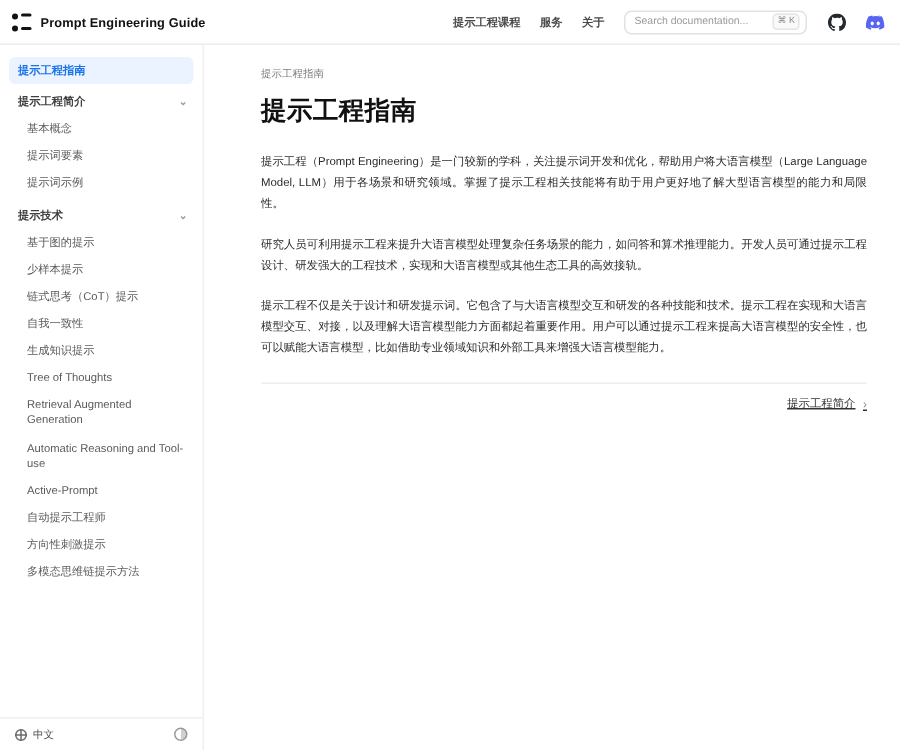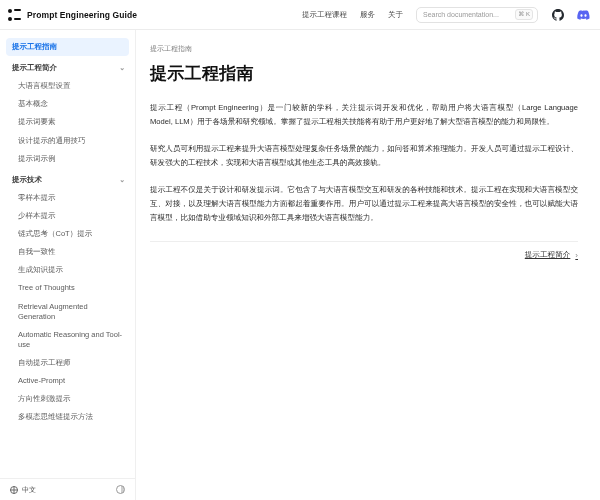--- a/index.html
+++ b/index.html
@@ -26,37 +26,37 @@
     position: absolute; background: #111; border-radius: 50%;
     width: 4px; height: 4px;
   }
   .brand-mark i.d1 { left: 0; top: 1px; }
   .brand-mark i.d2 { left: 0; top: 9px; }
   .brand-mark i.bar { width: 7px; height: 2px; border-radius: 1px; left: 6px; top: 1px; }
   .brand-mark i.bar2 { width: 7px; height: 2px; border-radius: 1px; left: 6px; top: 10px; }
   .brand-title { font-size: 8.5px; font-weight: bold; letter-spacing: .1px; color: #111; }
 
   .nav { margin-left: auto; display: flex; align-items: center; gap: 13px; }
-  .nav-link { font-size: 7.5px; color: #4a4a4a; text-decoration: none; white-space: nowrap; }
+  .nav-link { font-size: 7.5px; color: #4a4a4a; text-decoration: none; white-space: nowrap; font-weight: bold; }
 
   .search {
     display: flex; align-items: center; gap: 4px;
     border: 1px solid #e2e2e2; border-radius: 5px;
     height: 16px; padding: 0 4px 0 6px; background: #fff;
     min-width: 122px;
   }
   .search-placeholder { font-size: 7px; color: #9a9a9a; flex: 1; }
   .kbd {
     font-size: 6px; color: #8a8a8a; border: 1px solid #e4e4e4;
     border-radius: 3px; padding: 0 2px; line-height: 9px; background: #fafafa;
   }
   .icon-btn { width: 13px; height: 13px; display: flex; align-items: center; justify-content: center; }
 
   
-  .body { flex: 1; display: flex; min-height: 0; }
+  .body { flex: 1; display: flex; min-height: 0; gap: 24px; }
 
   
   .sidebar {
     width: 136px; flex: 0 0 136px;
     border-right: 1px solid #efefef;
     display: flex; flex-direction: column;
     background: #fff;
   }
   .sidebar-scroll { flex: 1; overflow: hidden; padding: 8px 0 4px 0; }
   .side-item {
@@ -156,40 +156,38 @@
       <div class="sidebar-scroll">
 
         <div class="side-item active">
           <span>提示工程指南</span>
         </div>
 
         <div class="side-group">
           <span>提示工程简介</span>
           <span class="chev">⌄</span>
         </div>
-        <div class="side-sub">大语言模型设置</div>
         <div class="side-sub">基本概念</div>
         <div class="side-sub">提示词要素</div>
-        <div class="side-sub">设计提示的通用技巧</div>
         <div class="side-sub">提示词示例</div>
 
         <div class="side-group">
           <span>提示技术</span>
           <span class="chev">⌄</span>
         </div>
-        <div class="side-sub">零样本提示</div>
+        <div class="side-sub">基于图的提示</div>
         <div class="side-sub">少样本提示</div>
         <div class="side-sub">链式思考（CoT）提示</div>
         <div class="side-sub">自我一致性</div>
         <div class="side-sub">生成知识提示</div>
         <div class="side-sub">Tree of Thoughts</div>
         <div class="side-sub">Retrieval Augmented Generation</div>
         <div class="side-sub">Automatic Reasoning and Tool-use</div>
+        <div class="side-sub">Active-Prompt</div>
         <div class="side-sub">自动提示工程师</div>
-        <div class="side-sub">Active-Prompt</div>
         <div class="side-sub">方向性刺激提示</div>
         <div class="side-sub">多模态思维链提示方法</div>
       </div>
 
       <div class="sidebar-footer">
         <span class="globe"></span>
         <span class="lang-label">中文</span>
         <span class="theme-dot"></span>
       </div>
     </div>

